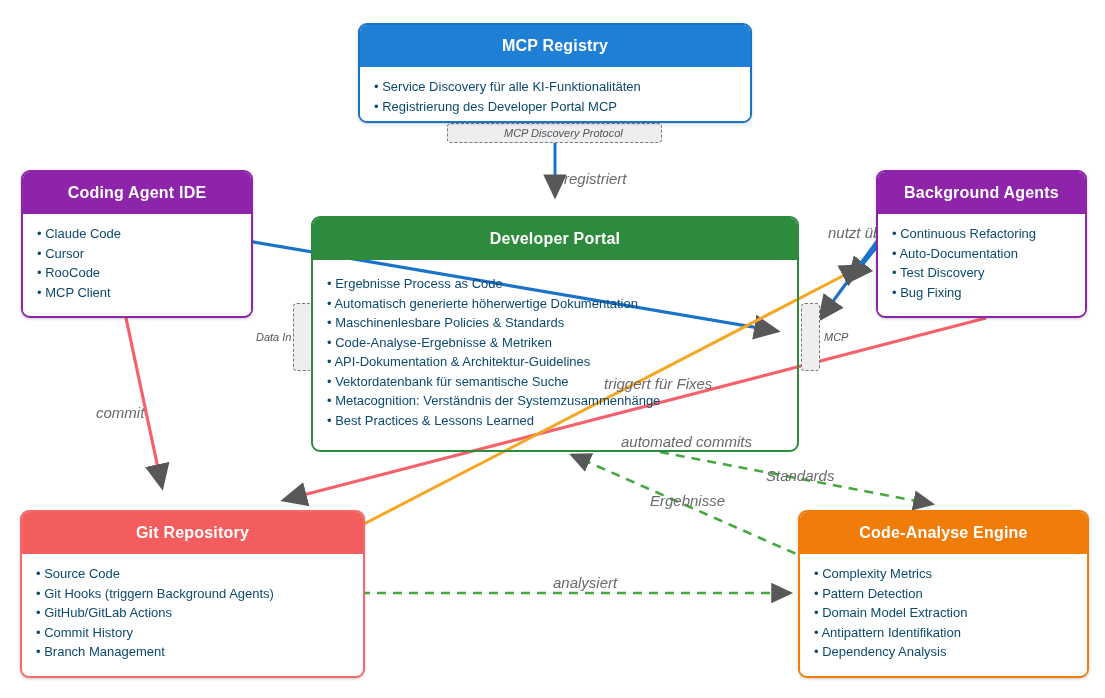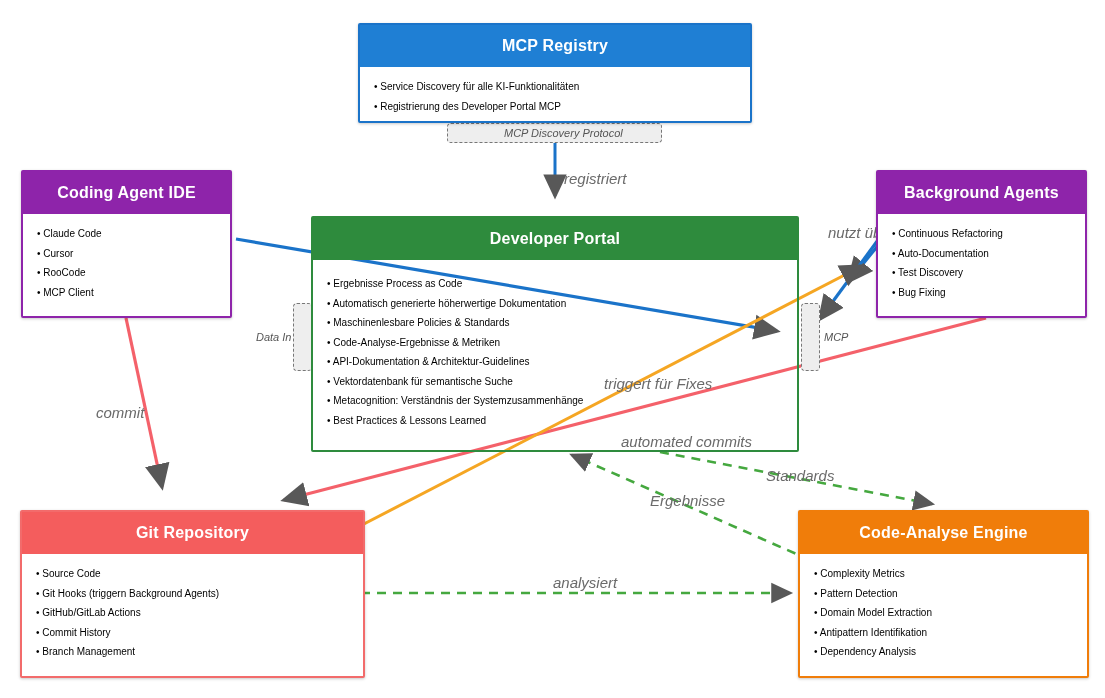--- a/index.html
+++ b/index.html
@@ -18,42 +18,42 @@
   svg.edges {
     position: absolute;
     left: 0;
     top: 0;
     width: 1105px;
     height: 698px;
     pointer-events: none;
   }
   .node {
     position: absolute;
-    border-radius: 2px;
+    border-radius: 9px;
     background: #ffffff;
     box-sizing: border-box;
     overflow: hidden;
     box-shadow: 0 1px 3px rgba(0,0,0,0.22);
   }
   .node .hdr {
     text-align: center;
     color: #ffffff;
     font-weight: bold;
     font-size: 16px;
     line-height: 1;
     padding: 13px 6px 13px 6px;
     letter-spacing: 0.2px;
   }
   .node .body {
     padding: 10px 14px 12px 14px;
     background: #ffffff;
   }
   .node .body .li {
-    font-size: 10px;
-    color: #000000;
+    font-size: 13px;
+    color: #0c4a6e;
     line-height: 19.5px;
     white-space: nowrap;
   }
   
   .n-blue   { border: 2px solid #1a73c9; }
   .n-blue   .hdr { background: #1f7fd4; }
   .n-purple { border: 2px solid #8e24aa; }
   .n-purple .hdr { background: #8e24aa; }
   .n-green  { border: 2px solid #2e8b3d; }
   .n-green  .hdr { background: #2e8b3d; }
@@ -142,21 +142,21 @@
   <div class="edge-label" style="left:553px; top:574px;">analysiert</div>
 
   <div class="node n-blue" style="left:358px; top:23px; width:394px; height:100px;">
     <div class="hdr">MCP Registry</div>
     <div class="body">
       <div class="li">• Service Discovery für alle KI-Funktionalitäten</div>
       <div class="li">• Registrierung des Developer Portal MCP</div>
     </div>
   </div>
 
-  <div class="node n-purple" style="left:21px; top:170px; width:211px; height:148px;">
+  <div class="node n-purple" style="left:21px; top:170px; width:232px; height:148px;">
     <div class="hdr">Coding Agent IDE</div>
     <div class="body">
       <div class="li">• Claude Code</div>
       <div class="li">• Cursor</div>
       <div class="li">• RooCode</div>
       <div class="li">• MCP Client</div>
     </div>
   </div>
 
   <div class="node n-green" style="left:311px; top:216px; width:488px; height:236px; background:transparent; box-shadow:none;">

